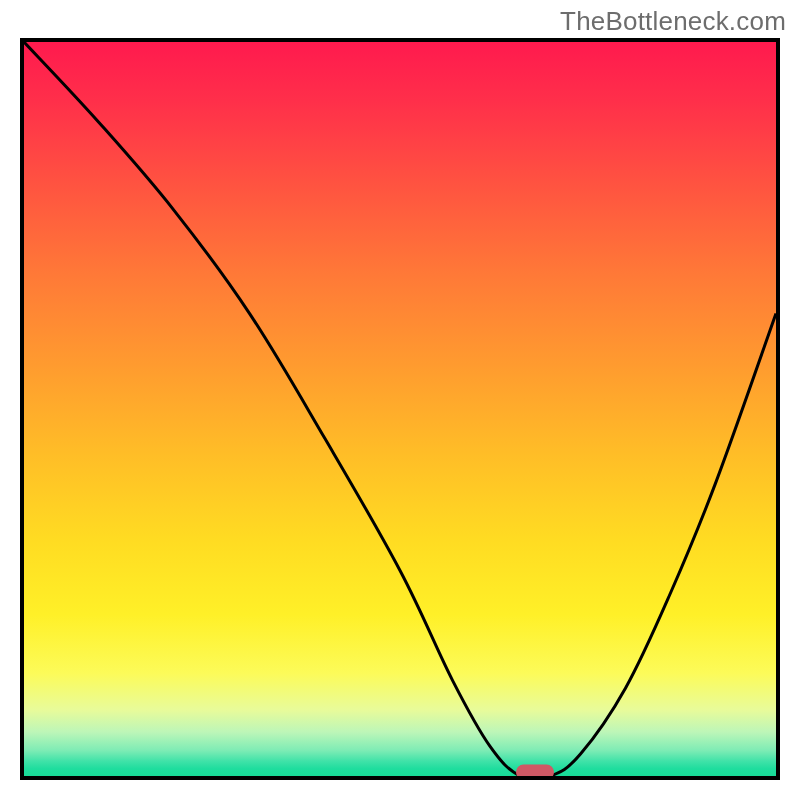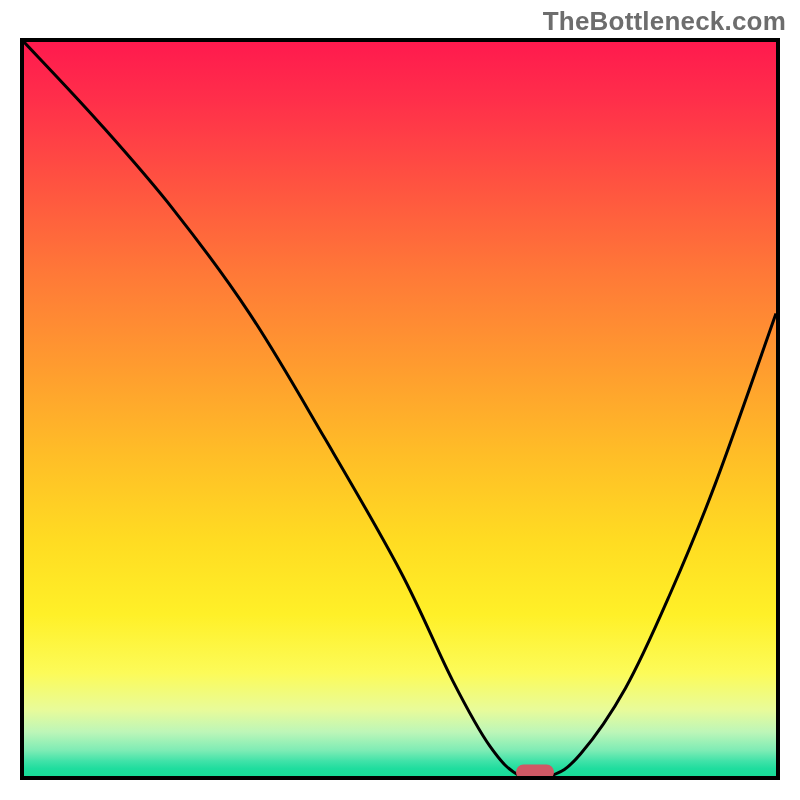--- a/index.html
+++ b/index.html
@@ -13,21 +13,21 @@
   .container {
     position: relative;
     width: 800px;
     height: 800px;
   }
   .watermark {
     position: absolute;
     top: 6px;
     right: 14px;
     font-size: 26px;
-    font-weight: 700;
+    font-weight: 400;
     color: #6d6d6d;
     letter-spacing: 0.2px;
     z-index: 10;
   }
   .plot-frame {
     position: absolute;
     left: 20px;
     top: 38px;
     width: 760px;
     height: 742px;

